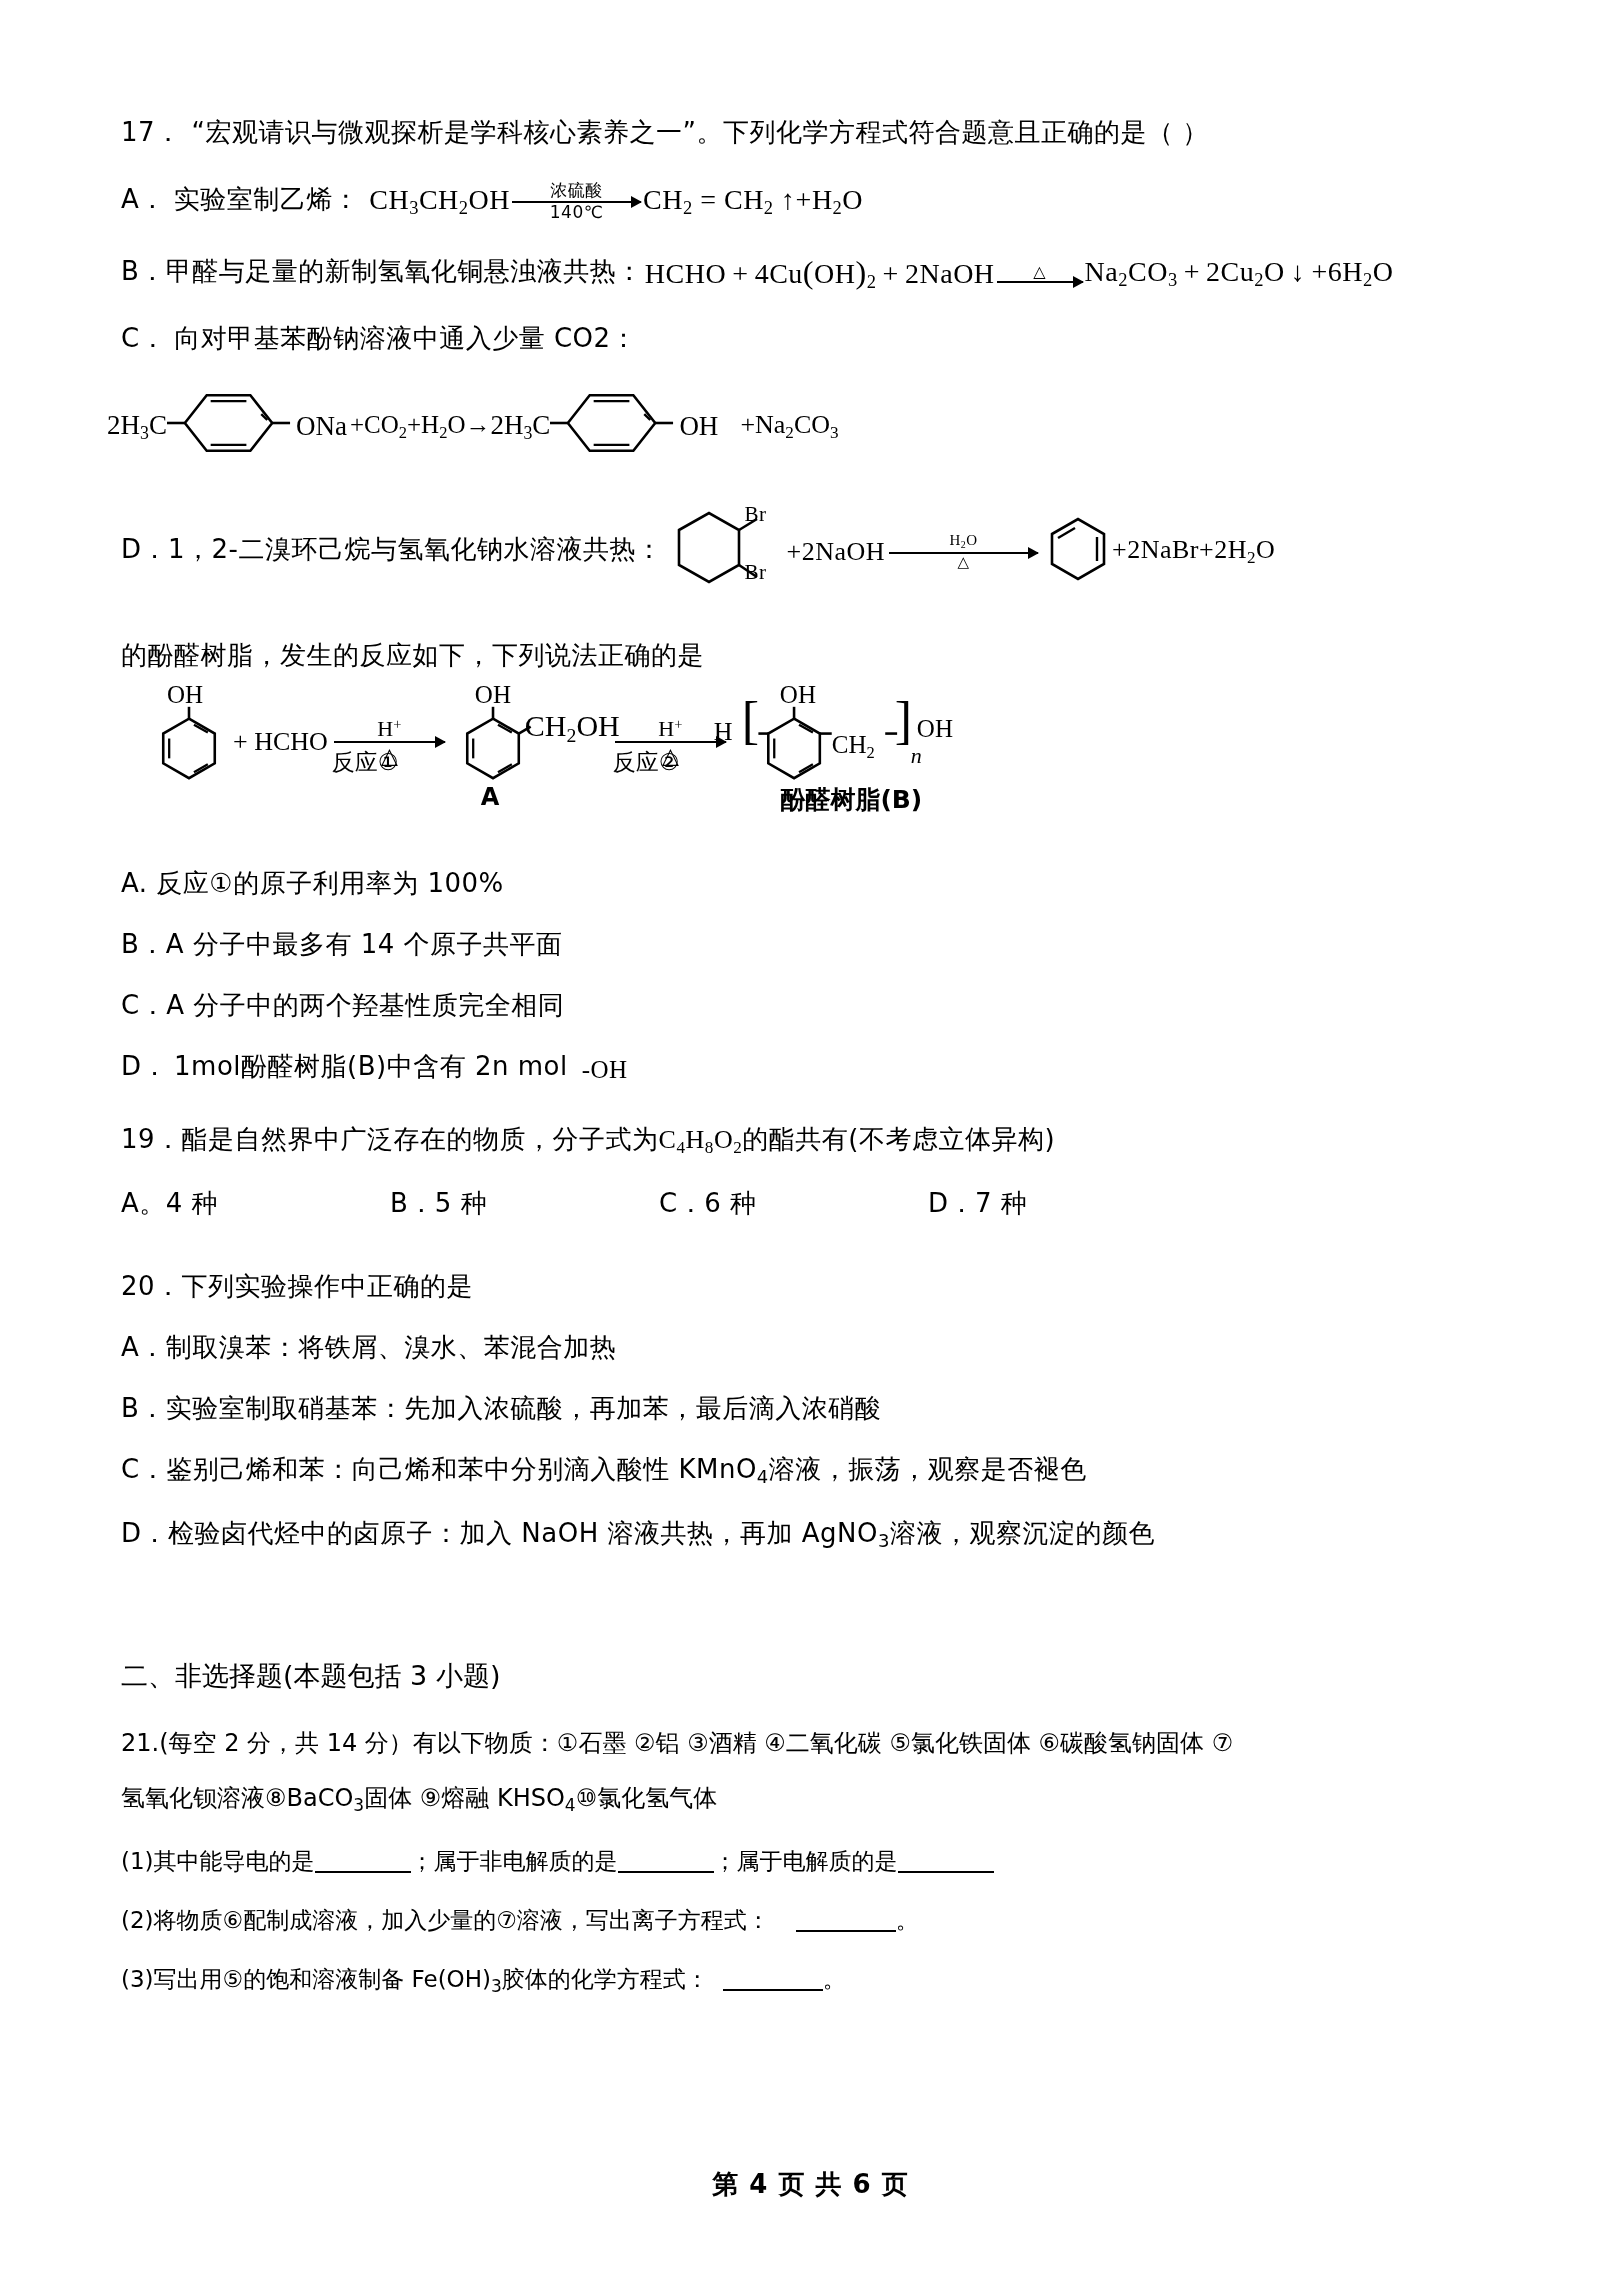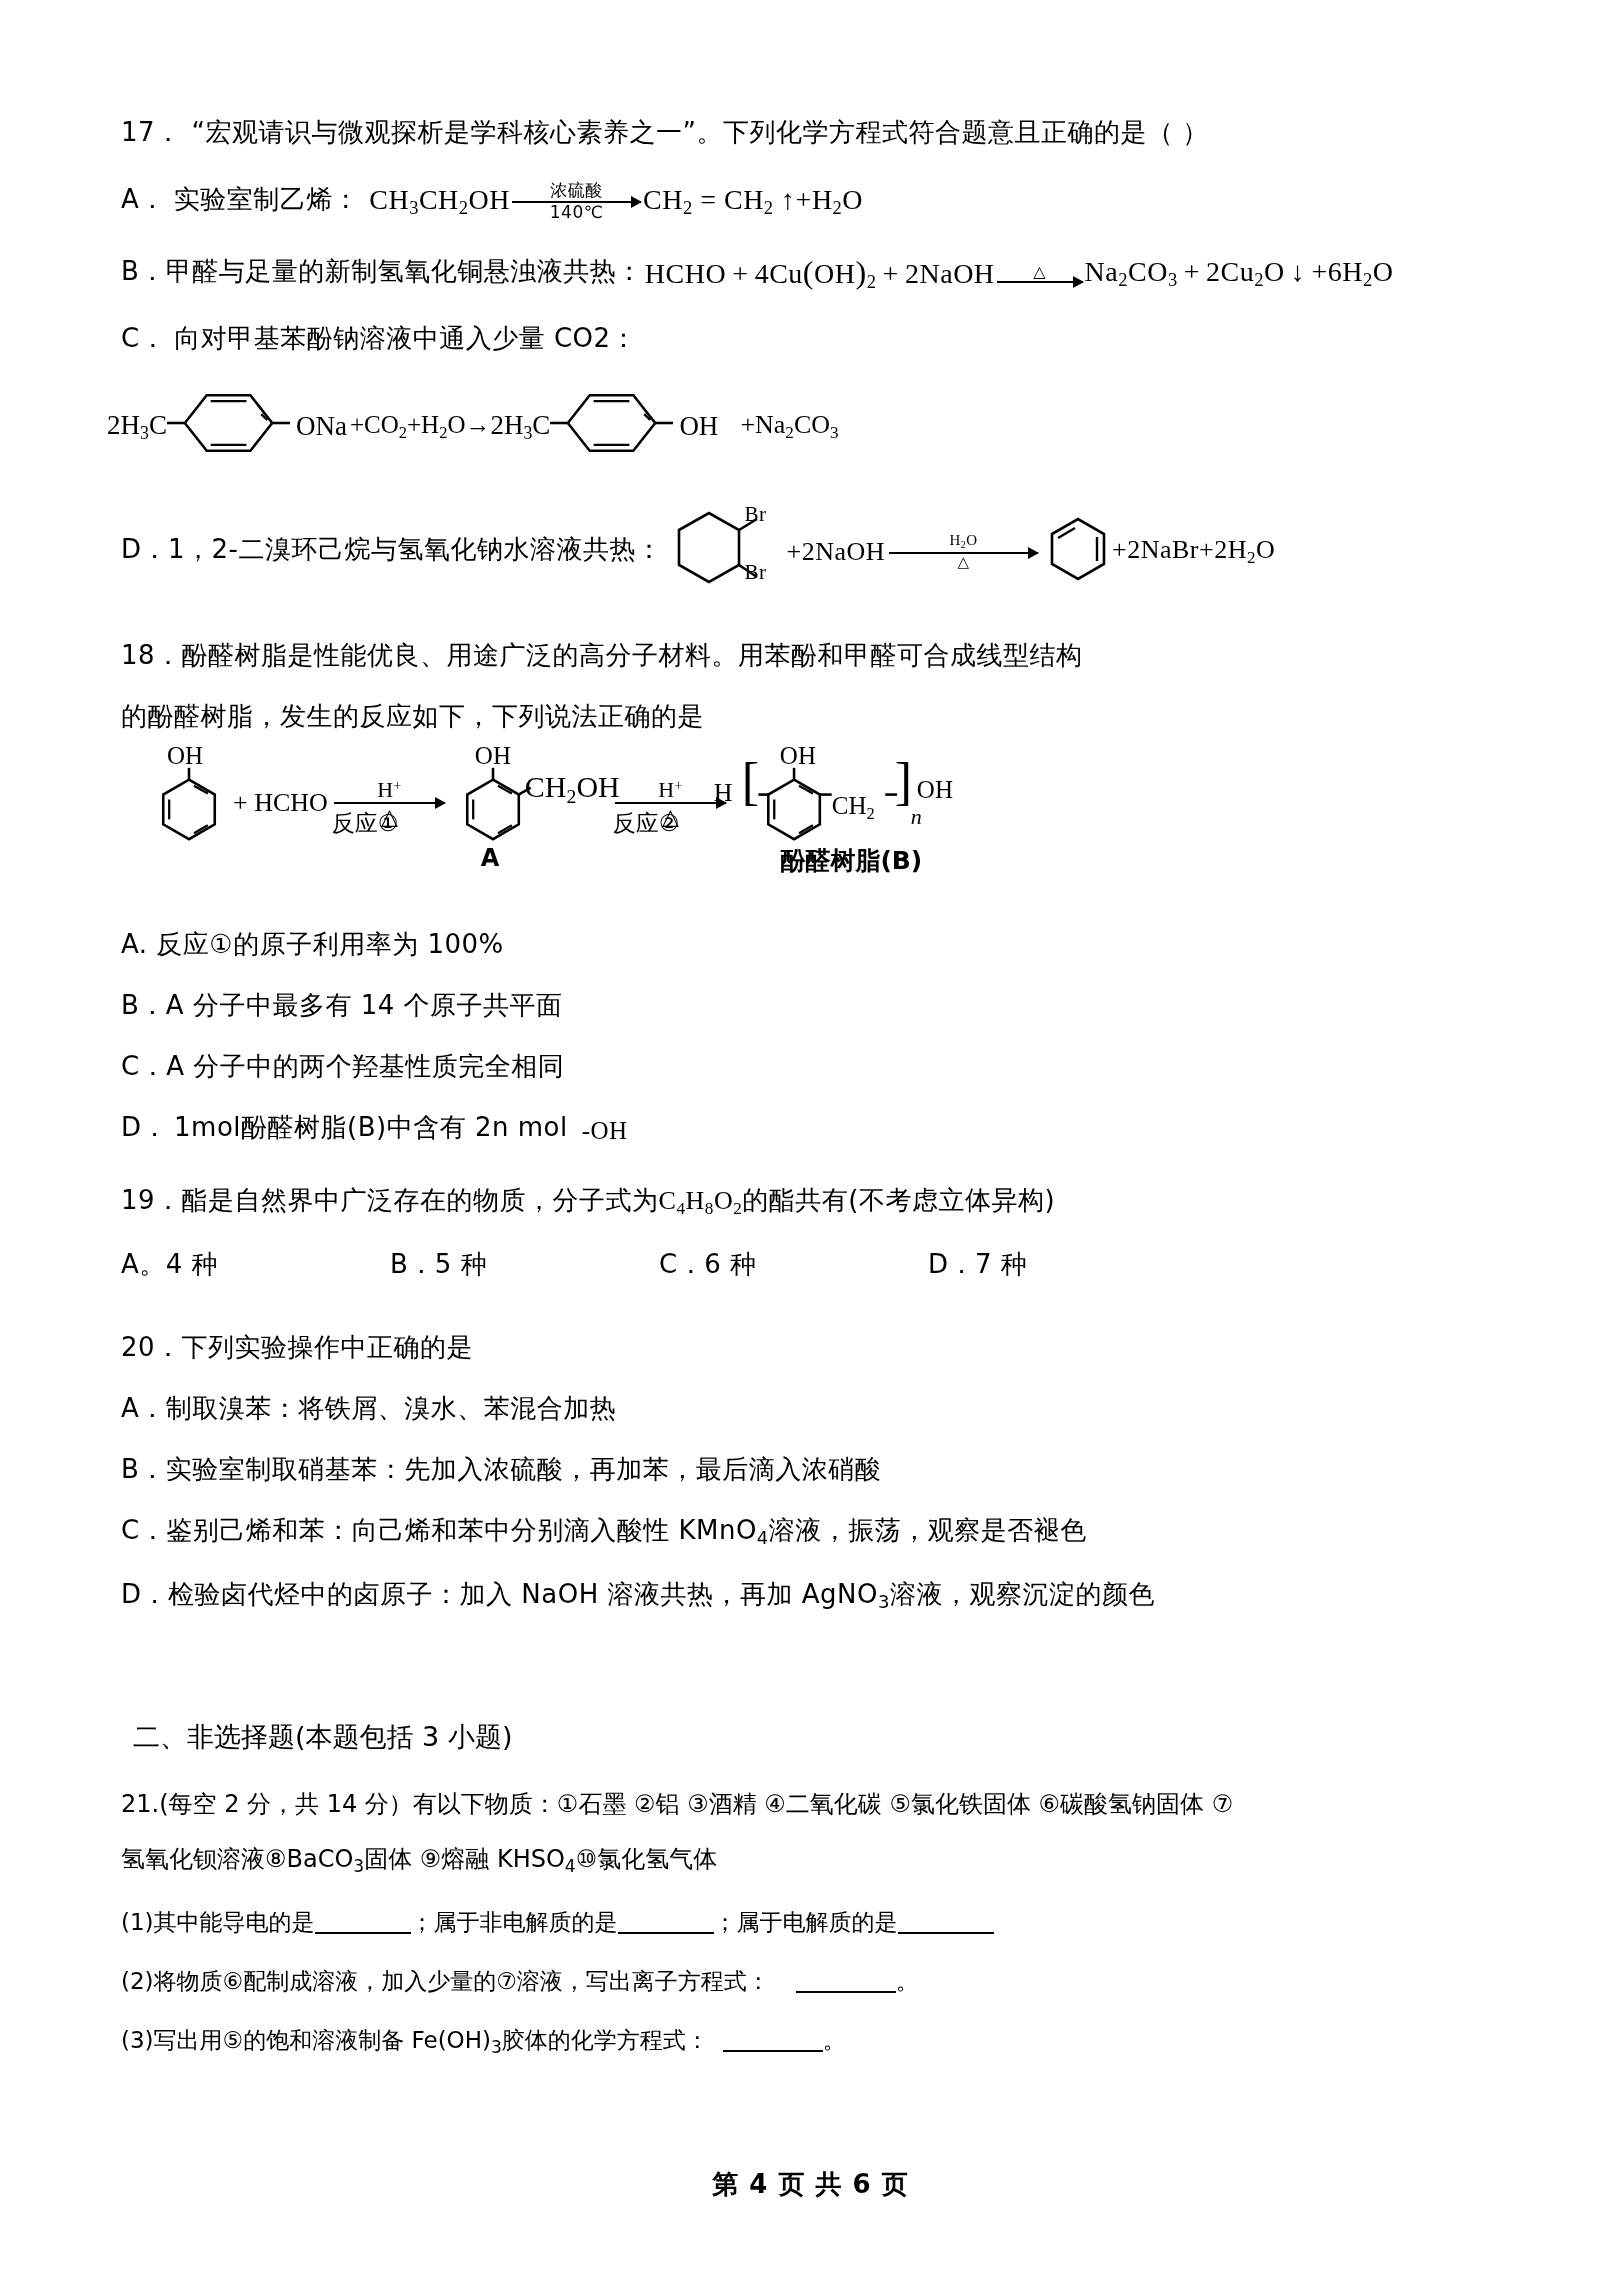--- a/index.html
+++ b/index.html
@@ -137,21 +137,21 @@
     top: 2167px;
     text-align: center;
     font-size: 26px;
     letter-spacing: 1px;
     font-family: "DejaVu Sans", "Liberation Sans", sans-serif;
     font-weight: bold;
   }
 
   .sec-title {
     font-size: 27px;
-    margin: 0 0 36px 12px;
+    margin: 0 0 36px 0;
     white-space: nowrap;
     font-family: "DejaVu Sans", "Liberation Sans", sans-serif;
   }
   .spacer-lg { height: 44px; }
 
   .label-under {
     display: block;
     text-align: center;
     font-size: 24px;
     font-weight: bold;
@@ -211,23 +211,20 @@
       </svg>
     </span><span class="inline" style="position:relative; width:0; height:0;"><span class="formula" style="position:absolute; left:-18px; top:-48px; font-size:21px;">Br</span><span class="formula" style="position:absolute; left:-18px; top:10px; font-size:21px;">Br</span></span><span class="formula inline" style="font-size:26px; margin-left:24px;">+2NaOH</span><span class="arrow serif" style="width:149px; margin:0 4px;"><span class="above" style="font-size:15px;">H<sub>2</sub>O</span><span class="bar"></span><span class="below" style="font-size:15px;">△</span></span><span class="ring">
       <svg width="72" height="78" viewBox="0 0 72 78">
         <polygon points="10,24 36,9 62,24 62,54 36,69 10,54" fill="none" stroke="#000" stroke-width="2.6"></polygon>
         <line x1="55" y1="27" x2="55" y2="51" stroke="#000" stroke-width="2.4"></line>
         <line x1="16" y1="28" x2="33" y2="18" stroke="#000" stroke-width="2.4"></line>
       </svg>
     </span><span class="formula inline" style="font-size:26px; margin-left:-2px;">+2NaBr+2H<sub>2</sub>O</span>
   </div>
 
-  <div class="q-line" style="margin-bottom:34px;">
-    <span class="cn">18．</span><span class="cn">酚醛树脂是性能优良、用途广泛的高分子材料。用苯酚和甲醛可合成线型结构</span>
-  </div>
   <div class="q-line" style="margin-bottom:18px;">
     <span class="cn">的酚醛树脂，发生的反应如下，下列说法正确的是</span>
   </div>
 
   <div class="scheme">
     
     <span class="inline" style="position:relative; vertical-align:middle;">
       <span class="formula" style="position:absolute; left:16px; top:-6px; font-size:25px;">OH</span>
       <svg width="76" height="109" viewBox="0 0 76 110" style="display:block;">
         <line x1="38" y1="20" x2="38" y2="32" stroke="#000" stroke-width="2.6"></line>

